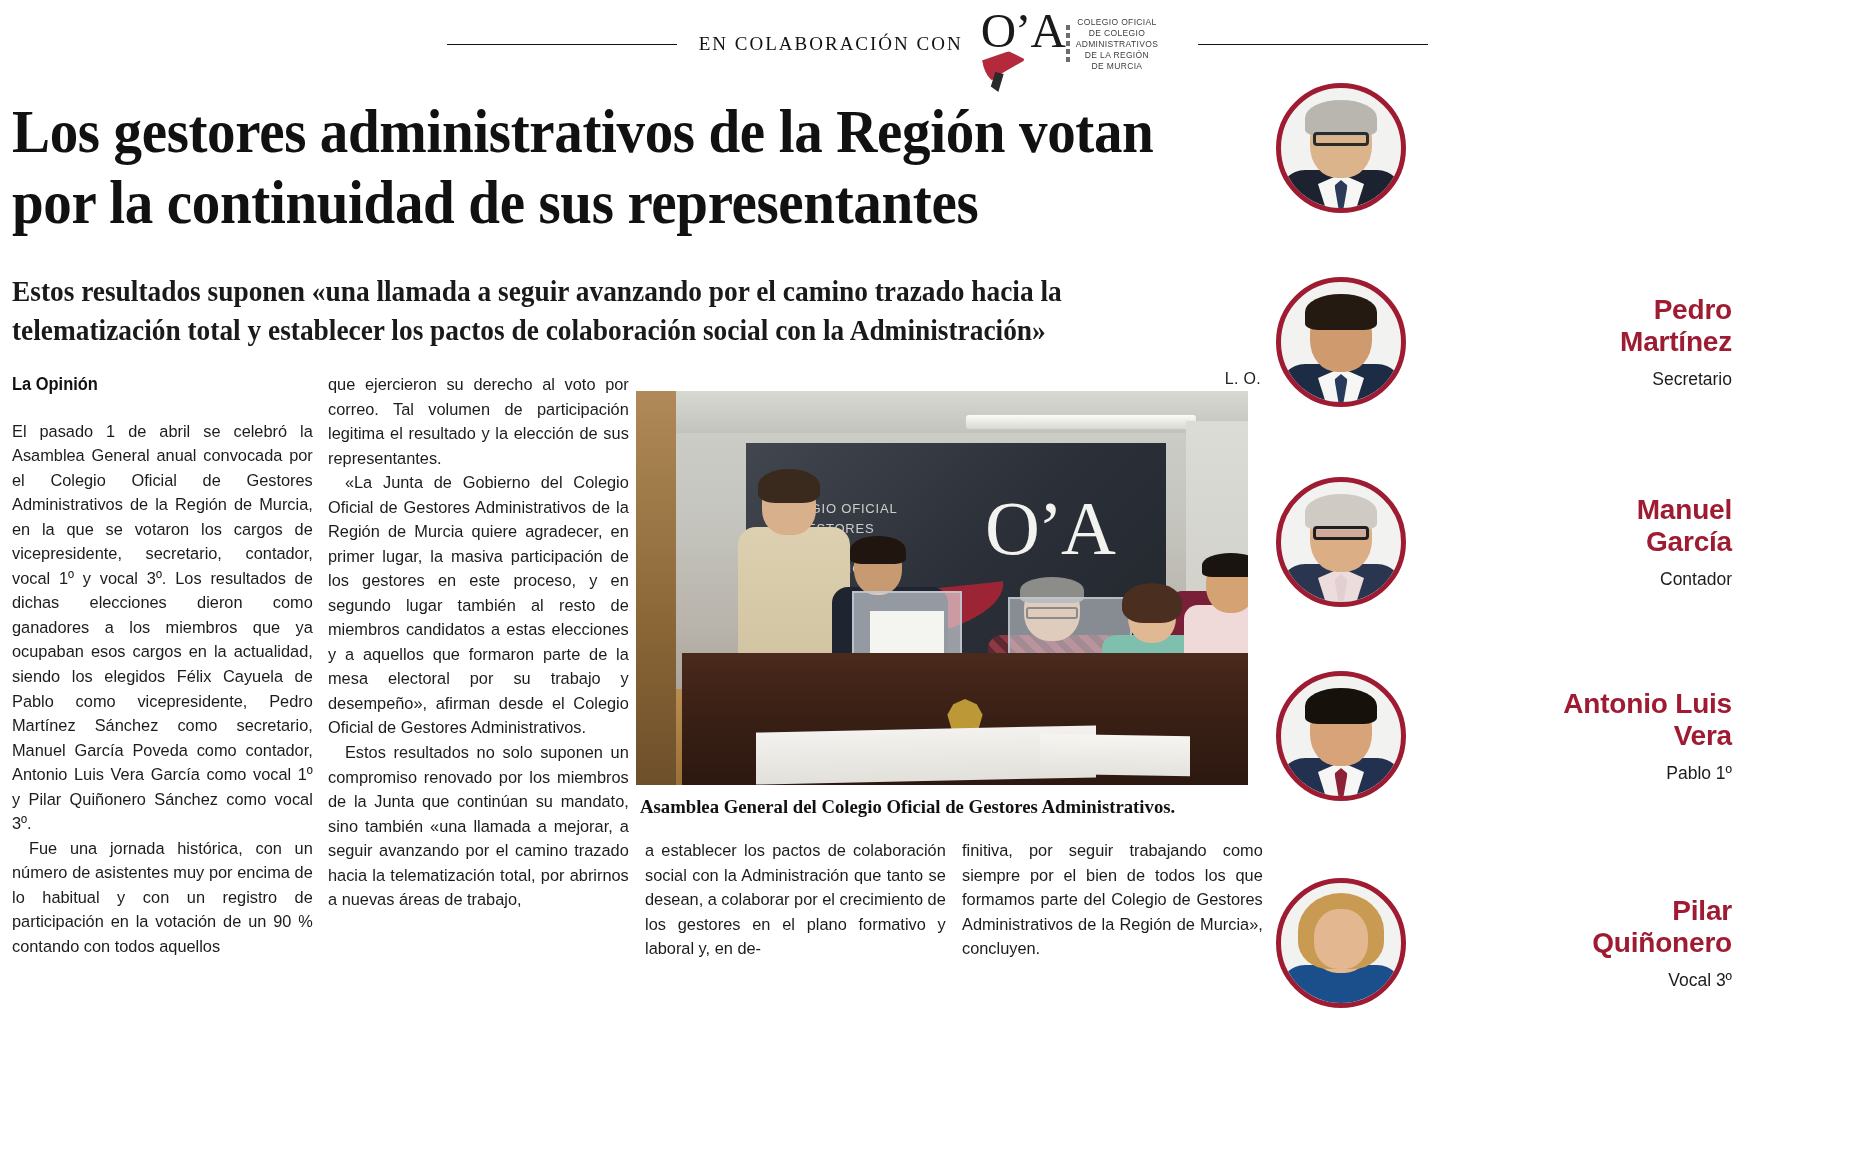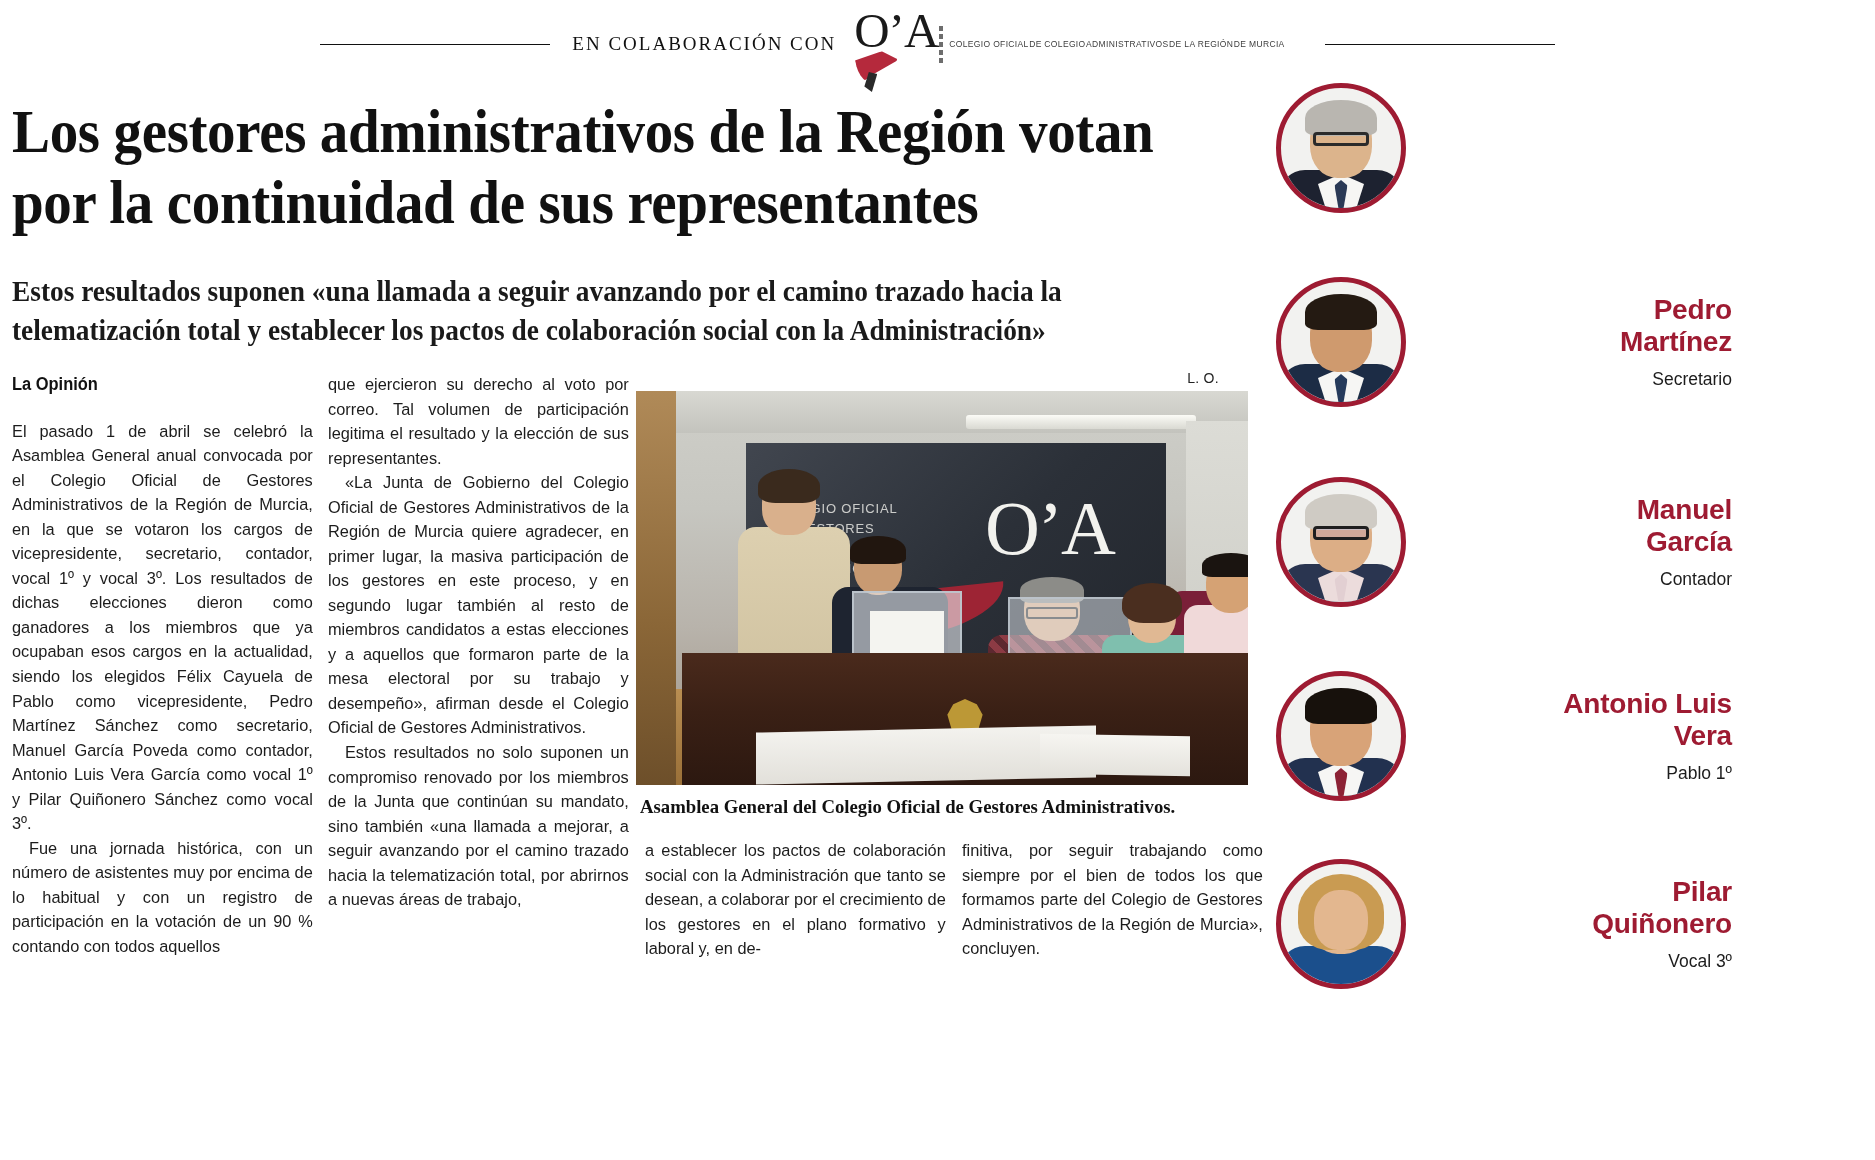--- a/index.html
+++ b/index.html
@@ -44,21 +44,21 @@
     clip-path: polygon(40% 0, 100% 10%, 62% 100%, 8% 72%);
   }
   .brand-text {
     display: flex; align-items: center; margin-left: 7px;
   }
   .brand-bars {
     display: flex; flex-direction: column; justify-content: center;
     gap: 3px; margin-right: 6px;
   }
   .brand-bars i { display: block; width: 4px; height: 5px; background: #6d6d6d; }
-  .brand-lines { display: flex; gap: 0.5px; align-items: center; }
+  .brand-lines { display: flex; flex-direction: column; gap: 0.5px; align-items: center; }
   .brand-lines span {
     font-family: "Liberation Sans", sans-serif;
     font-size: 8.5px; letter-spacing: 0.35px; color: #3d3d3d;
     line-height: 1.22; white-space: nowrap;
   }
 
   
   .headline {
     position: absolute; left: 12px; top: 96px; width: 1245px;
     font-family: "Liberation Serif", serif;
@@ -87,22 +87,22 @@
     margin-bottom: 22px; text-align: left;
   }
 
   #col1 { left: 12px;  top: 372px; width: 320px; }
   #col2 { left: 328px; top: 372px; width: 320px; }
   #col3 { left: 645px; top: 838px; width: 320px; }
   #col4 { left: 962px; top: 838px; width: 320px; }
 
   
   .credit {
-    position: absolute; right: 656px; top: 370px;
-    font-size: 14px; color: #222; letter-spacing: 0.3px;
+    position: absolute; right: 614px; top: 370px;
+    font-size: 16px; color: #222; letter-spacing: 0.3px;
   }
   .photo-wrap { position: absolute; left: 636px; top: 391px; width: 612px; height: 394px; }
   .photo {
     position: absolute; inset: 0; overflow: hidden;
     background: linear-gradient(180deg,#cfcfc9 0%,#c6c6c0 30%,#b8b3ab 60%,#9b8f80 100%);
   }
   .ph-wallL { position:absolute; left:0; top:0; width:40px; height:100%;
     background: linear-gradient(180deg,#b08a58,#8a6637 60%,#6d4f2a); }
   .ph-ceil { position:absolute; left:40px; top:0; width:572px; height:42px;
     background: linear-gradient(180deg,#d8d8d2,#c3c3bd); }
@@ -378,21 +378,21 @@
         <div class="av-face av-head" style="background:#d8a378"></div>
         <div class="av-face av-hair" style="background:#17110c"></div>
       </div>
       <div class="minfo">
         <div class="mname" style="white-space:pre-line">Antonio Luis
 Vera</div>
         <div class="mrole">Pablo 1º</div>
       </div>
     </div>
 
-    <div class="member" style="top:776px">
+    <div class="member" style="top:795px">
       <div class="avatar">
         <div class="av-face av-torso" style="background:#1b4f8c"></div>
         <div class="av-face av-head" style="background:#e3b78f"></div>
         <div class="av-face av-hair" style="width:86px;height:76px;top:10px;border-radius:50% 50% 36% 36%;background:#c99b52"></div>
         <div class="av-face av-head" style="background:#e3b78f;top:26px;width:54px;height:60px"></div>
       </div>
       <div class="minfo">
         <div class="mname" style="white-space:pre-line">Pilar
 Quiñonero</div>
         <div class="mrole">Vocal 3º</div>

